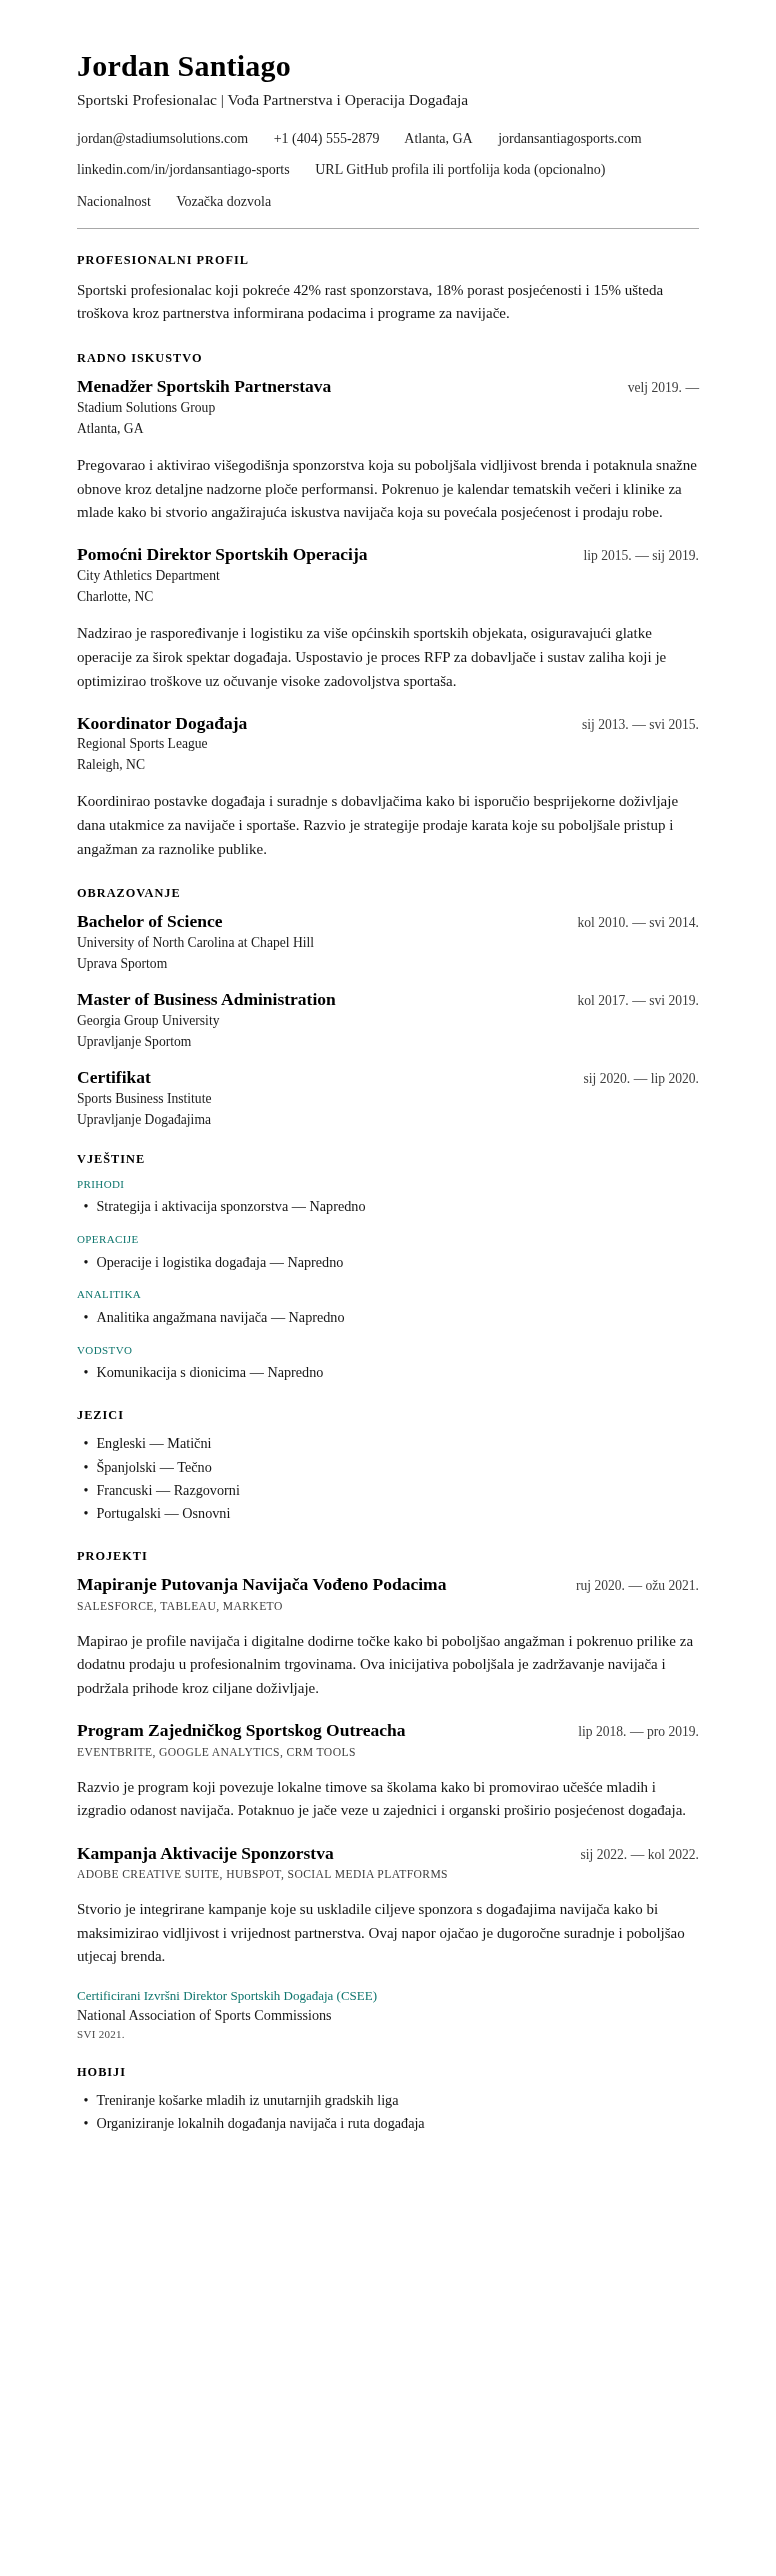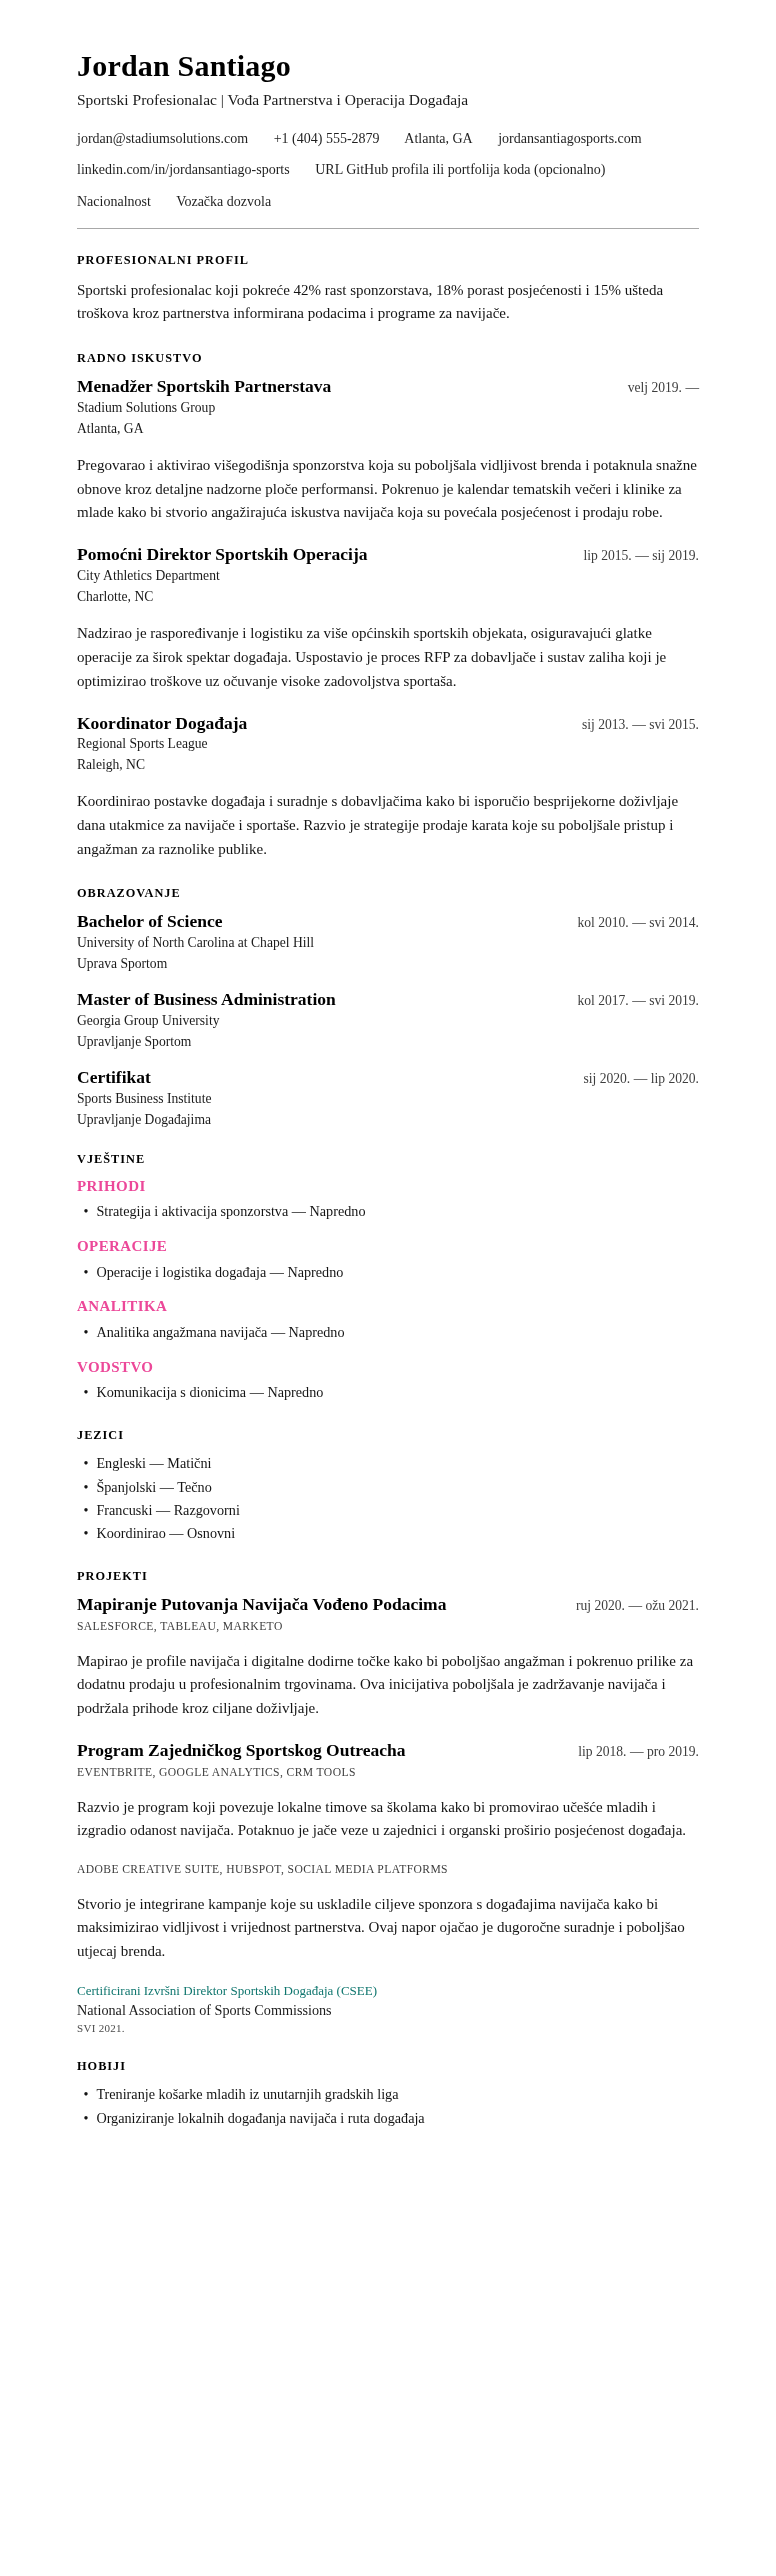--- a/index.html
+++ b/index.html
@@ -73,25 +73,25 @@
   .para {
     font-size: 15px;
     line-height: 1.58;
     margin: 17px 0 19.4px 0;
     color: #141414;
   }
 
   
   .skill-group { margin-bottom: 15.5px; }
   .skill-cat {
-    font-size: 15px;
-    font-weight: 700;
+    font-size: 11px;
+    font-weight: 400;
     margin: 0 0 6.5px 0;
     letter-spacing: 0.4px;
-    color: #ec4899;
+    color: #0f766e;
   }
 
   
   .bullet-item {
     font-size: 14.2px;
     line-height: 1.5;
     padding-left: 19.4px;
     position: relative;
     margin-bottom: 1.9px;
     color: #141414;
@@ -229,21 +229,21 @@
       <div class="skill-cat">VODSTVO</div>
       <div class="bullet-item">Komunikacija s dionicima — Napredno</div>
     </div>
   </section>
 
   <section>
     <h2 class="section-heading">JEZICI</h2>
     <div class="bullet-item">Engleski — Matični</div>
     <div class="bullet-item">Španjolski — Tečno</div>
     <div class="bullet-item">Francuski — Razgovorni</div>
-    <div class="bullet-item">Koordinirao — Osnovni</div>
+    <div class="bullet-item">Portugalski — Osnovni</div>
   </section>
 
   <section>
     <h2 class="section-heading">PROJEKTI</h2>
 
     <div class="entry">
       <div class="entry-head">
         <h3 class="entry-title">Mapiranje Putovanja Navijača Vođeno Podacima</h3>
         <span class="entry-dates">ruj 2020. — ožu 2021.</span>
       </div>
@@ -254,20 +254,24 @@
     <div class="entry">
       <div class="entry-head">
         <h3 class="entry-title">Program Zajedničkog Sportskog Outreacha</h3>
         <span class="entry-dates">lip 2018. — pro 2019.</span>
       </div>
       <div class="entry-tools">EVENTBRITE, GOOGLE ANALYTICS, CRM TOOLS</div>
       <p class="para">Razvio je program koji povezuje lokalne timove sa školama kako bi promovirao učešće mladih i izgradio odanost navijača. Potaknuo je jače veze u zajednici i organski proširio posjećenost događaja.</p>
     </div>
 
     <div class="entry">
+      <div class="entry-head">
+        <h3 class="entry-title">Kampanja Aktivacije Sponzorstva</h3>
+        <span class="entry-dates">sij 2022. — kol 2022.</span>
+      </div>
       <div class="entry-tools">ADOBE CREATIVE SUITE, HUBSPOT, SOCIAL MEDIA PLATFORMS</div>
       <p class="para">Stvorio je integrirane kampanje koje su uskladile ciljeve sponzora s događajima navijača kako bi maksimizirao vidljivost i vrijednost partnerstva. Ovaj napor ojačao je dugoročne suradnje i poboljšao utjecaj brenda.</p>
     </div>
   </section>
 
   <section>
     <div class="entry">
       <h3 class="cert-title">Certificirani Izvršni Direktor Sportskih Događaja (CSEE)</h3>
       <div class="cert-org">National Association of Sports Commissions</div>
       <div class="cert-date">SVI 2021.</div>

